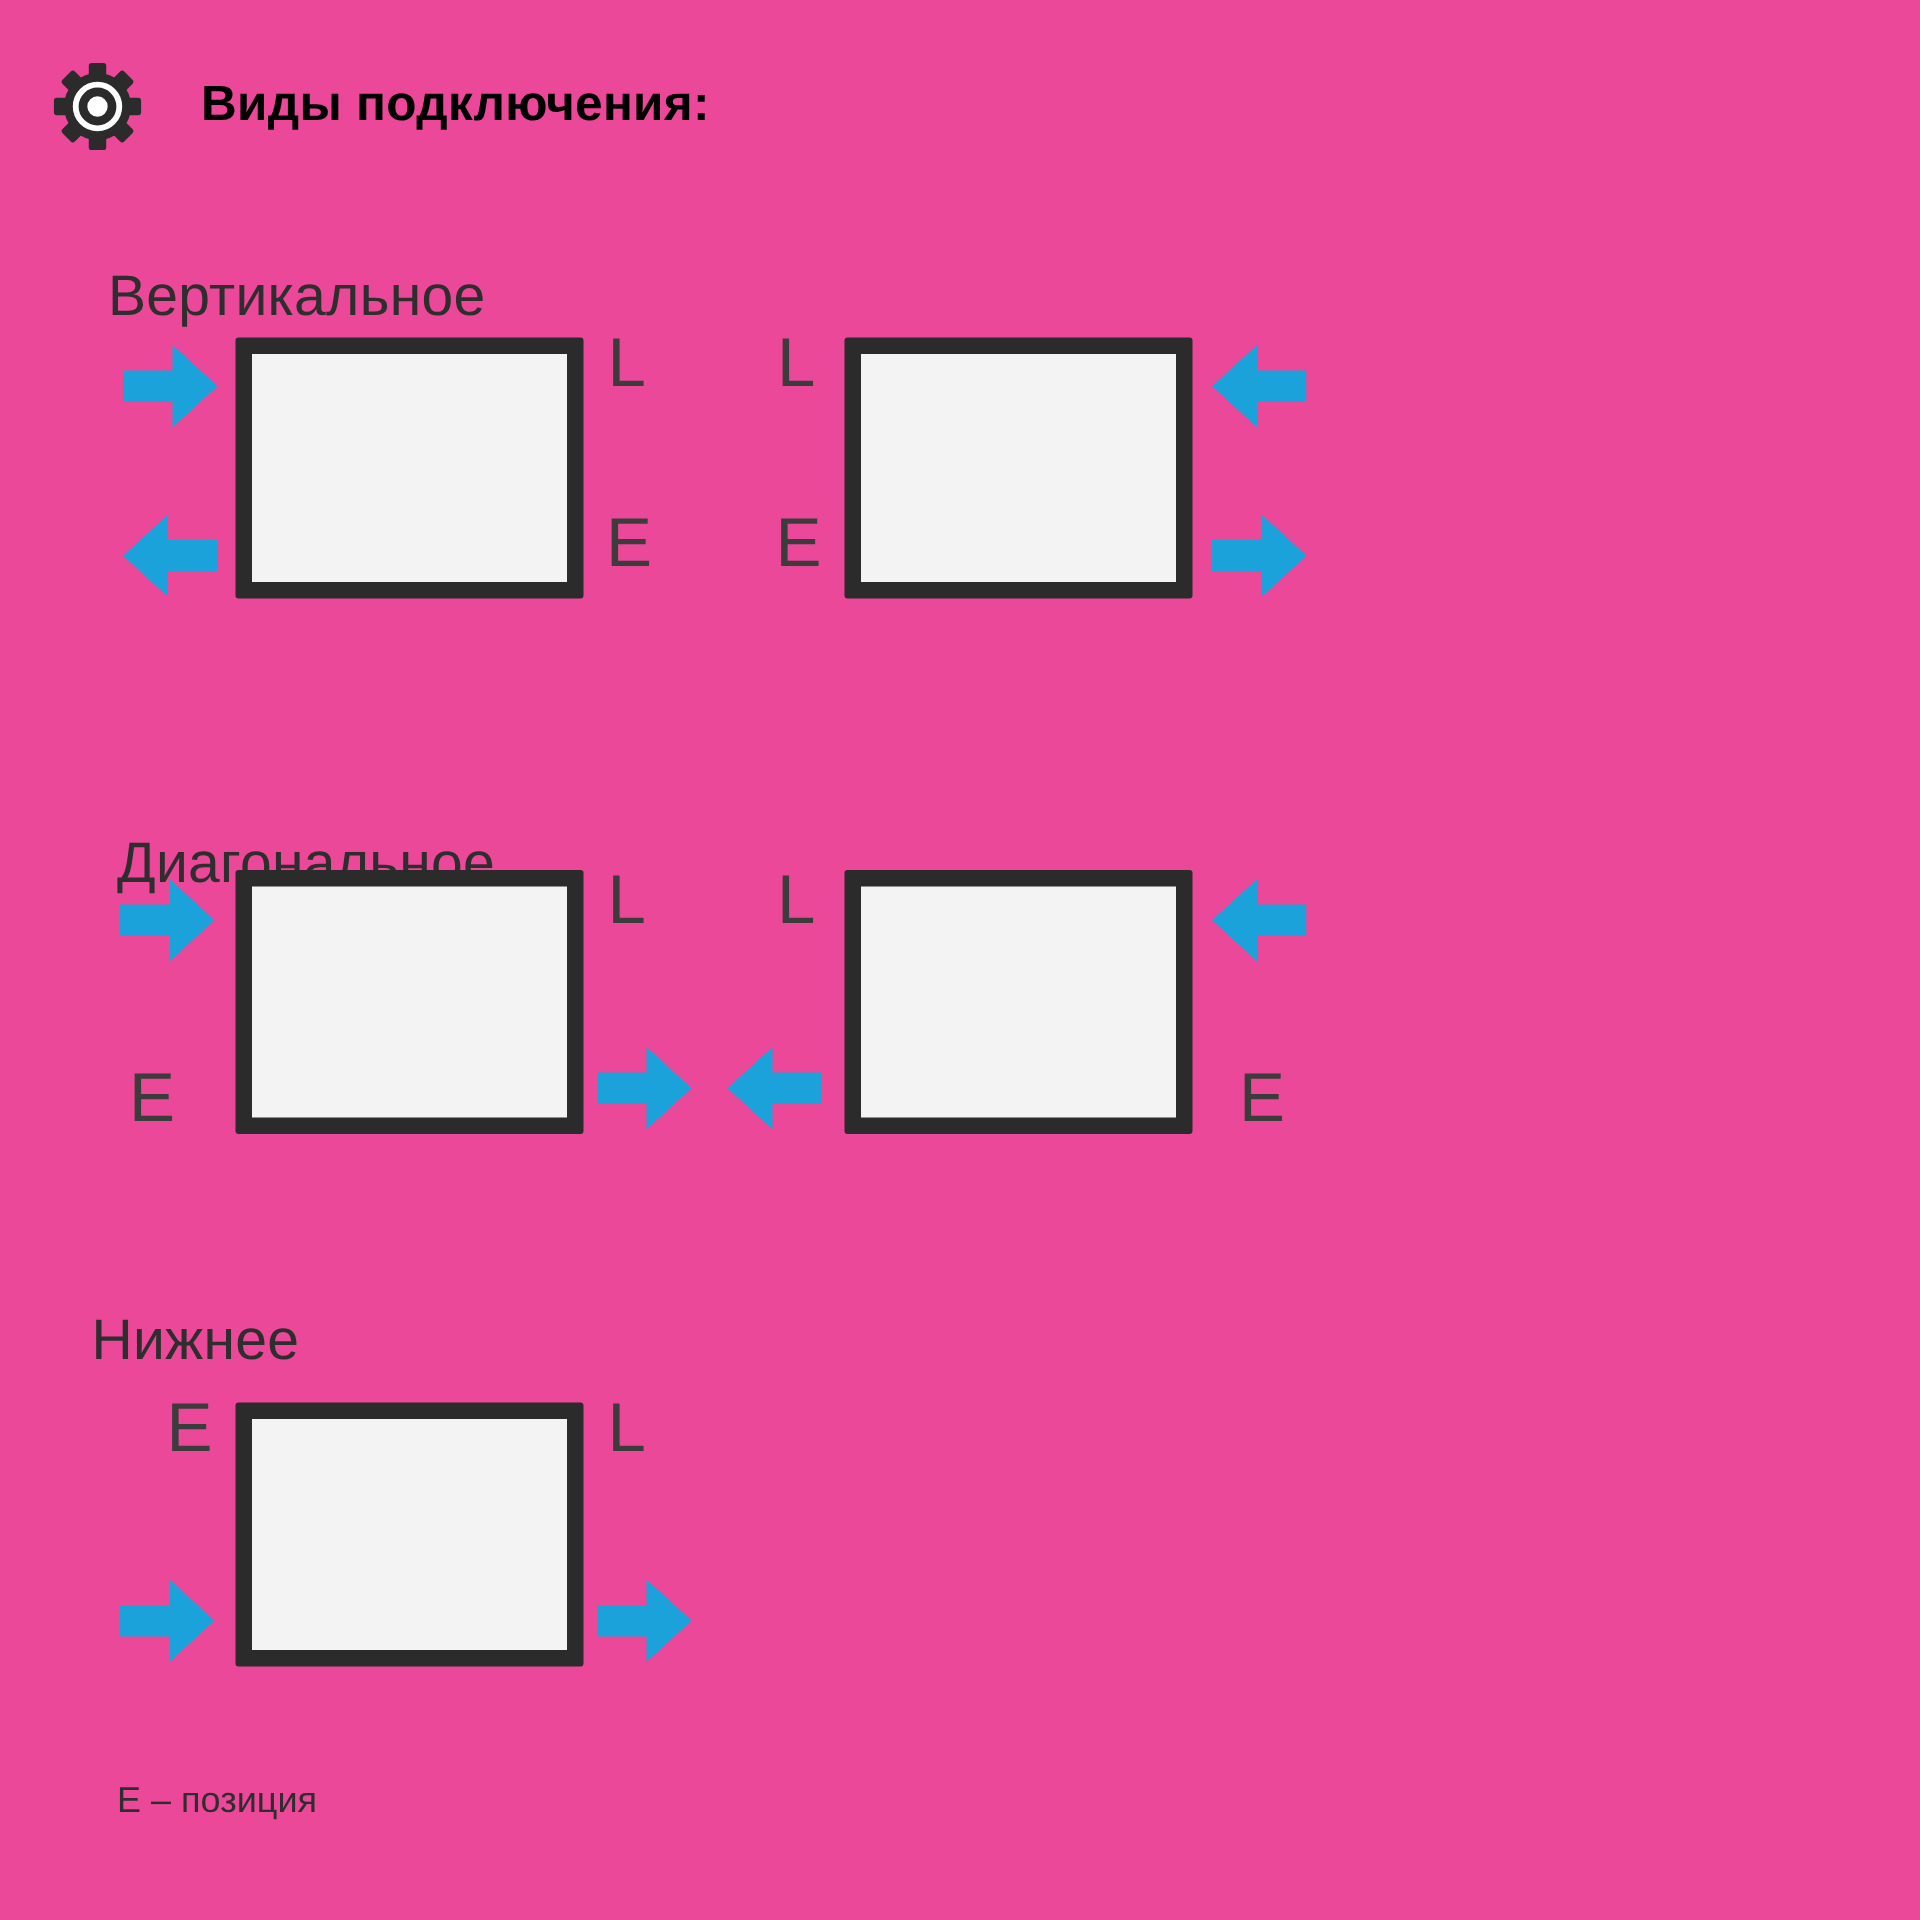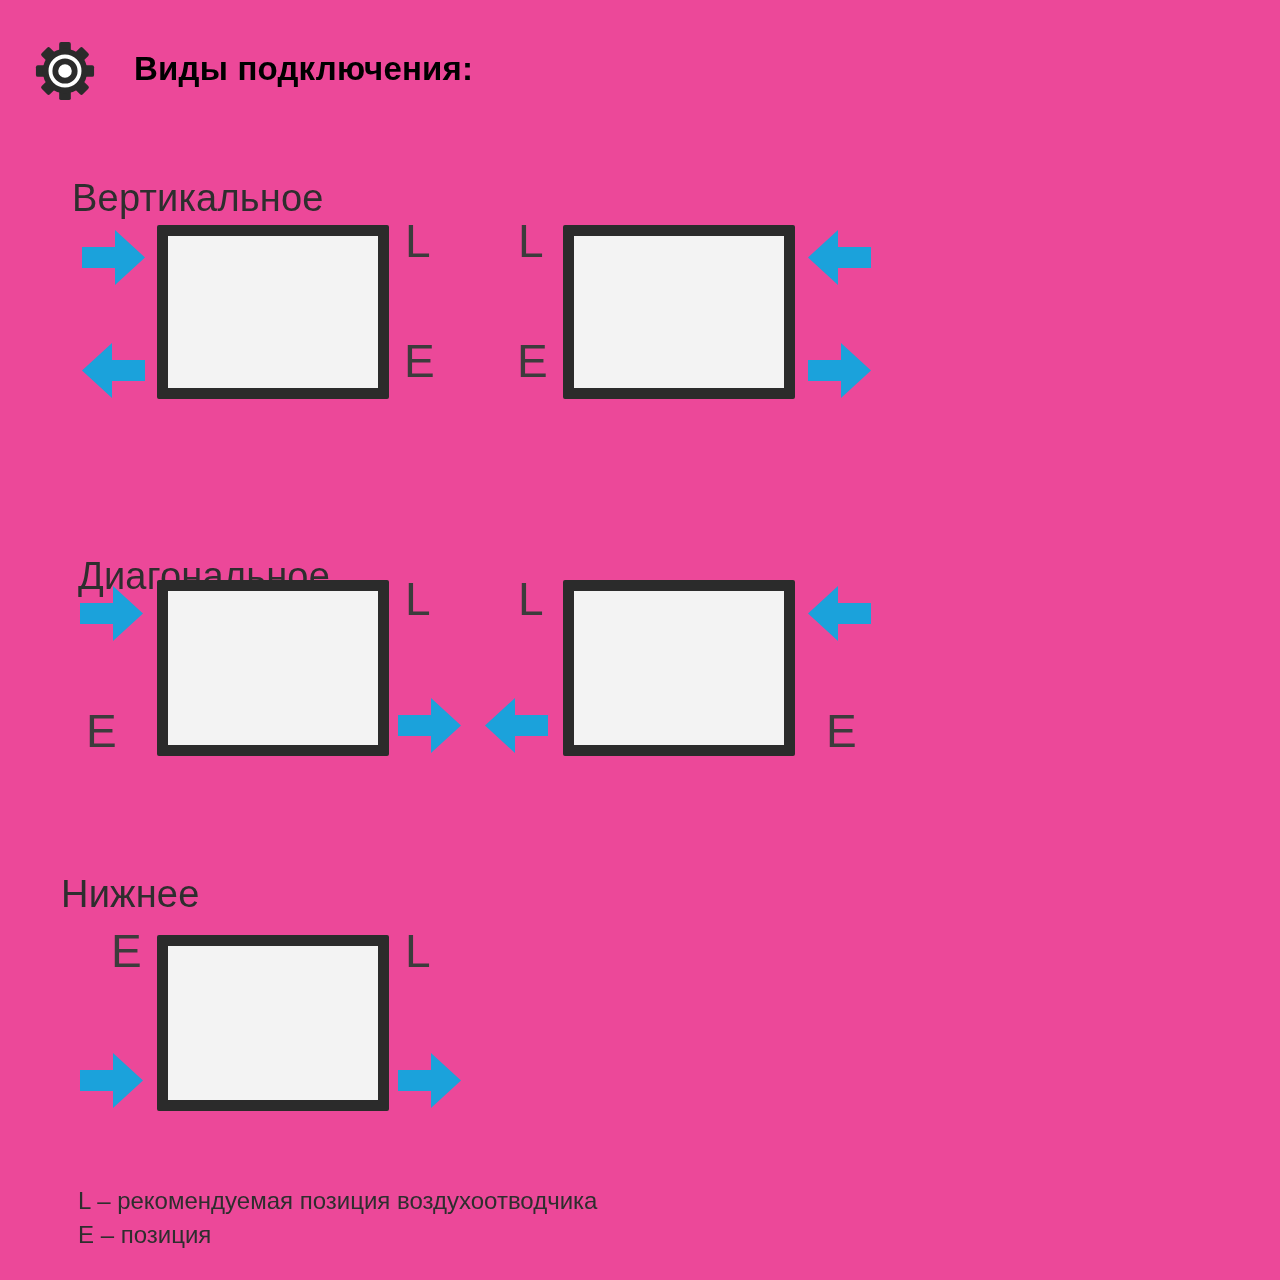--- a/index.html
+++ b/index.html
@@ -170,17 +170,16 @@
         <polygon points="0,17 33,17 33,0 63,27.5 33,55 33,38 0,38" fill="#1ba2db"></polygon>
       </svg>
   </span>
   <span class="arrow" style="left:398px; top:1053px;">
     <svg viewBox="0 0 63 55">
         <polygon points="0,17 33,17 33,0 63,27.5 33,55 33,38 0,38" fill="#1ba2db"></polygon>
       </svg>
   </span>
 
   <div class="legend">
-    <div>L – рекомендуемая позиция воздухоотводчика</div>
     <div>E – позиция</div>
   </div>
 
 </div>
 
 </body></html>

